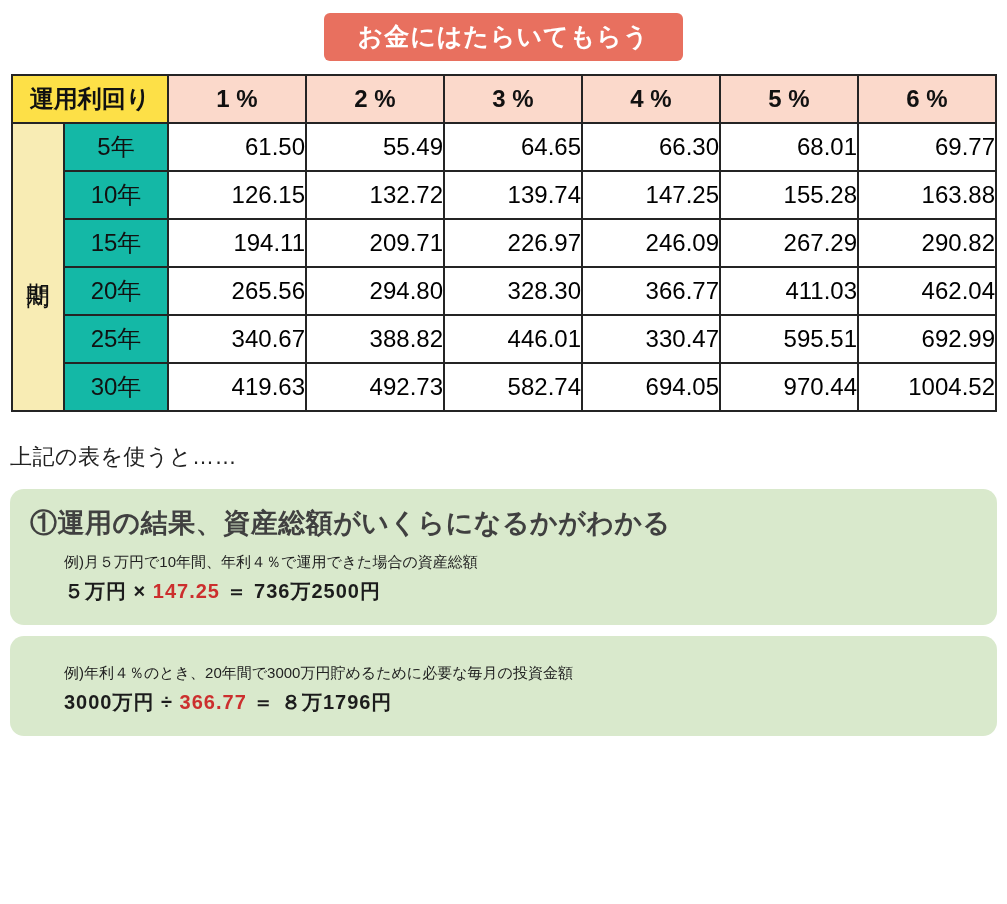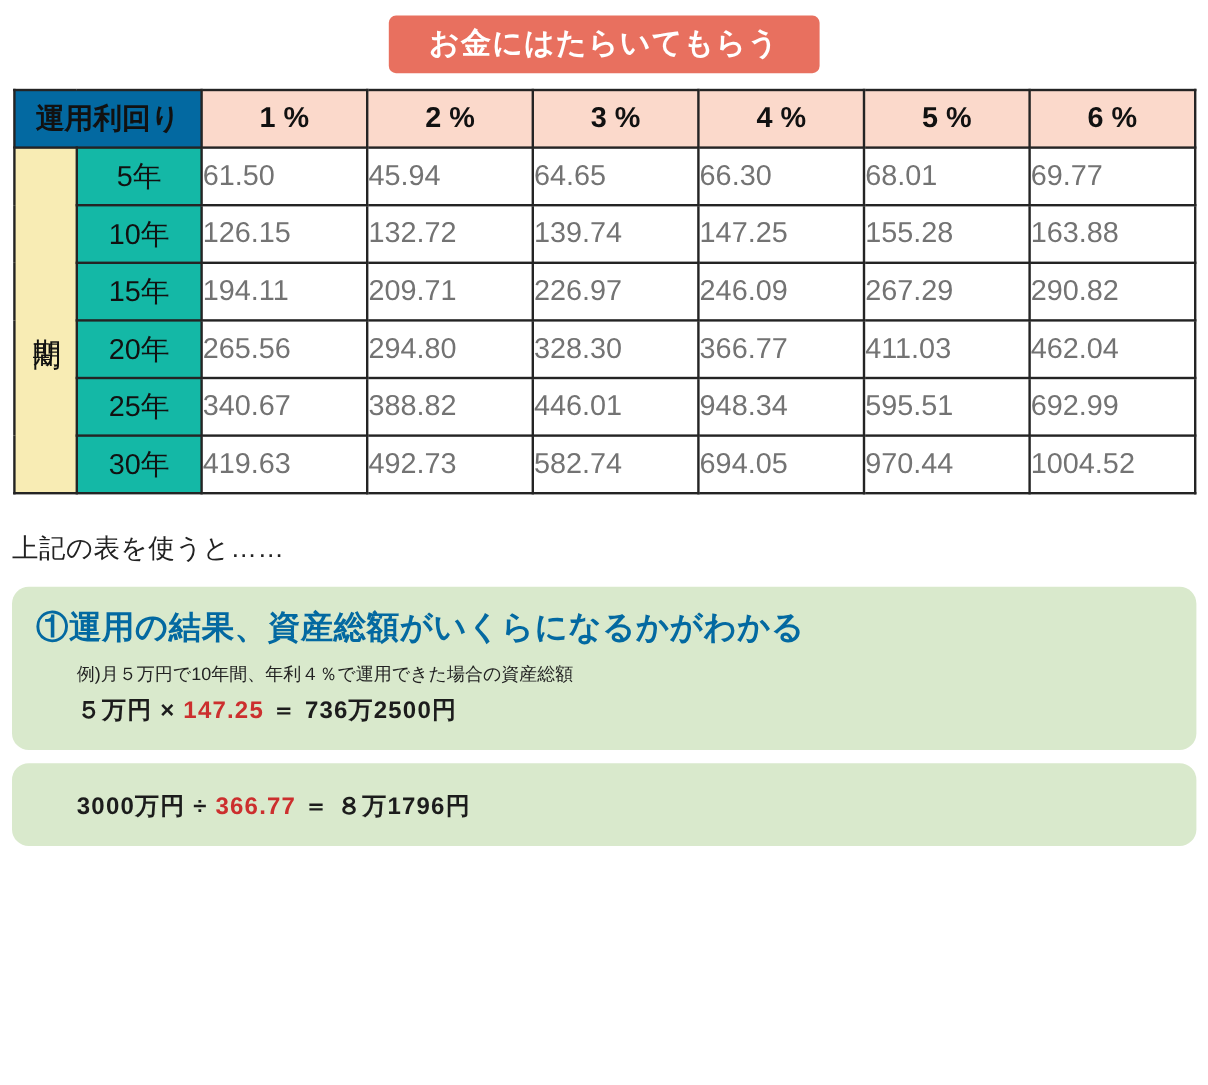--- a/index.html
+++ b/index.html
@@ -49,21 +49,21 @@
     margin: 13px 0 0 11px;
   }
   table.rates th, table.rates td {
     border: 2px solid #242424;
     height: 48px;
     padding: 0;
     font-size: 24px;
     box-sizing: border-box;
   }
   th.corner {
-    background: #0369a1;
+    background: #fde047;
     font-weight: bold;
     text-align: center;
     color: #111;
   }
   th.rate {
     background: #FBD9CB;
     font-weight: bold;
     text-align: center;
     color: #111;
   }
@@ -77,23 +77,23 @@
     text-orientation: upright;
     letter-spacing: 4px;
   }
   td.period {
     background: #14b8a6;
     text-align: center;
     color: #111;
   }
   td.val {
     background: #ffffff;
-    text-align: left;
+    text-align: right;
     padding-right: 22px;
-    color: #737373;
+    color: #000000;
   }
   col.c-group { width: 52px; }
   col.c-period { width: 104px; }
   col.c-rate { width: 138px; }
 
   
   .note {
     margin: 30px 0 0 10px;
     font-size: 22px;
     color: #222;
@@ -106,21 +106,21 @@
     margin: 17px 0 0 10px;
     background: #D9E9CC;
     border-radius: 14px;
     padding: 16px 10px 20px 20px;
     box-sizing: border-box;
   }
   .info-box + .info-box { margin-top: 11px; }
   .info-heading {
     font-size: 27px;
     font-weight: bold;
-    color: #0369a1;
+    color: #404040;
     letter-spacing: 0.5px;
   }
   .info-example {
     margin: 12px 0 0 34px;
     font-size: 15px;
     color: #222;
   }
   .info-formula {
     margin: 6px 0 0 34px;
     font-size: 20px;
@@ -160,21 +160,21 @@
         <th class="rate">4 %</th>
         <th class="rate">5 %</th>
         <th class="rate">6 %</th>
       </tr>
     </thead>
     <tbody>
       <tr>
         <td class="period-group" rowspan="6">期間</td>
         <td class="period">5年</td>
         <td class="val">61.50</td>
-        <td class="val">45.94</td>
+        <td class="val">55.49</td>
         <td class="val">64.65</td>
         <td class="val">66.30</td>
         <td class="val">68.01</td>
         <td class="val">69.77</td>
       </tr>
       <tr>
         <td class="period">10年</td>
         <td class="val">126.15</td>
         <td class="val">132.72</td>
         <td class="val">139.74</td>
@@ -198,21 +198,21 @@
         <td class="val">328.30</td>
         <td class="val">366.77</td>
         <td class="val">411.03</td>
         <td class="val">462.04</td>
       </tr>
       <tr>
         <td class="period">25年</td>
         <td class="val">340.67</td>
         <td class="val">388.82</td>
         <td class="val">446.01</td>
-        <td class="val">948.34</td>
+        <td class="val">330.47</td>
         <td class="val">595.51</td>
         <td class="val">692.99</td>
       </tr>
       <tr>
         <td class="period">30年</td>
         <td class="val">419.63</td>
         <td class="val">492.73</td>
         <td class="val">582.74</td>
         <td class="val">694.05</td>
         <td class="val">970.44</td>
@@ -223,16 +223,17 @@
 
   <div class="note">上記の表を使うと……</div>
 
   <div class="info-box">
     <div class="info-heading">①運用の結果、資産総額がいくらになるかがわかる</div>
     <div class="info-example">例)月５万円で10年間、年利４％で運用できた場合の資産総額</div>
     <div class="info-formula"><span>５万円 × </span><span class="highlight">147.25</span><span> ＝ 736万2500円</span></div>
   </div>
 
   <div class="info-box">
+    <div class="info-example">例)年利４％のとき、20年間で3000万円貯めるために必要な毎月の投資金額</div>
     <div class="info-formula"><span>3000万円 ÷ </span><span class="highlight">366.77</span><span> ＝ ８万1796円</span></div>
   </div>
 
 </div>
 
 </body></html>

